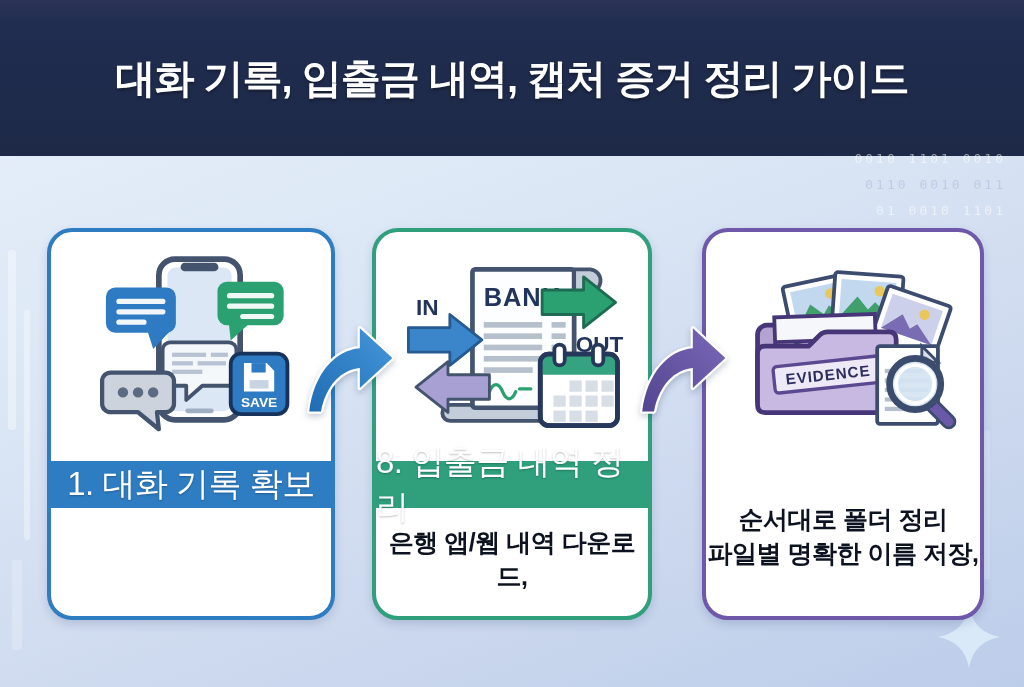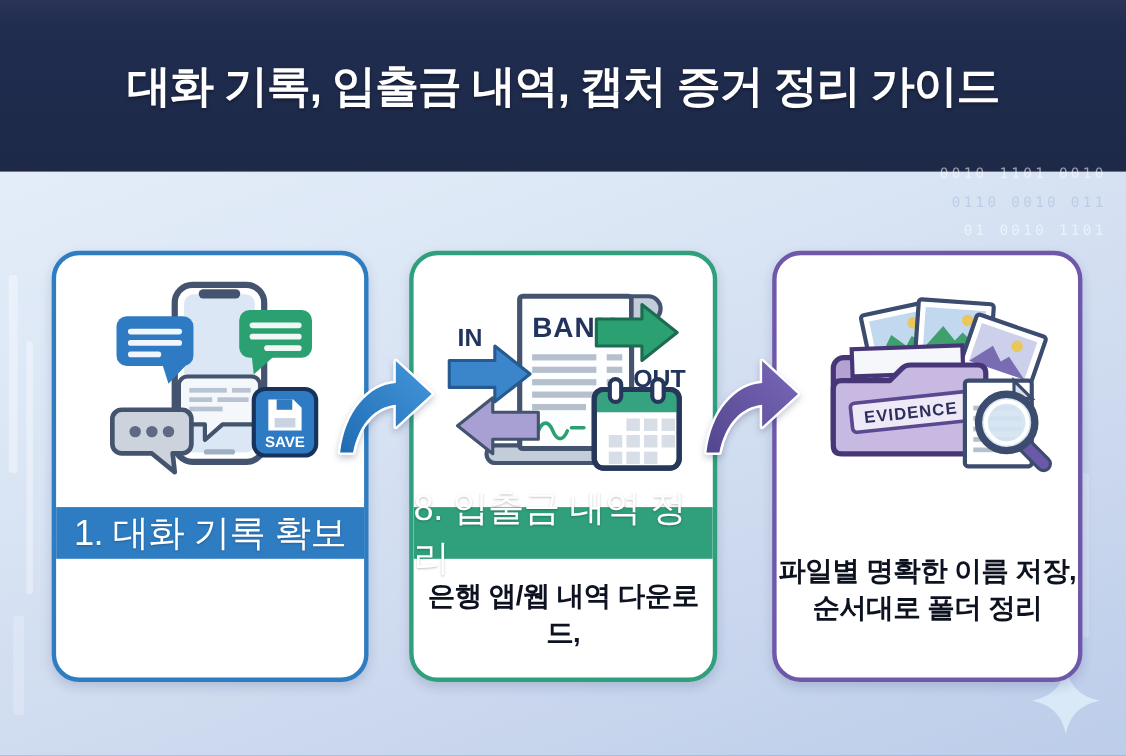--- a/index.html
+++ b/index.html
@@ -237,22 +237,22 @@
         </g>
 
         <g>
           <rect x="207" y="154" width="13" height="38" rx="6.5" fill="#6b58a8" stroke="#3c4c6e" stroke-width="3" transform="rotate(-45 213 160)"></rect>
           <circle cx="196" cy="138" r="27" fill="#d5e4f2" fill-opacity="0.92" stroke="#3c4c6e" stroke-width="7"></circle>
           <circle cx="196" cy="138" r="20" fill="none" stroke="#ffffff" stroke-width="4"></circle>
         </g>
       </svg>
     </div>
     <div class="desc">
+      <span>순서대로 폴더 정리</span>
       <span>파일별 명확한 이름 저장,</span>
-      <span>순서대로 폴더 정리</span>
     </div>
   </div>
 
   <svg class="swoosh" id="swoosh1" viewBox="0 0 104 124">
     <defs>
       <linearGradient id="gradBlue" x1="0" y1="1" x2="1" y2="0">
         <stop offset="0" stop-color="#1f6cb2"></stop>
           <stop offset="1" stop-color="#4596dc"></stop>
       </linearGradient>
     </defs>

